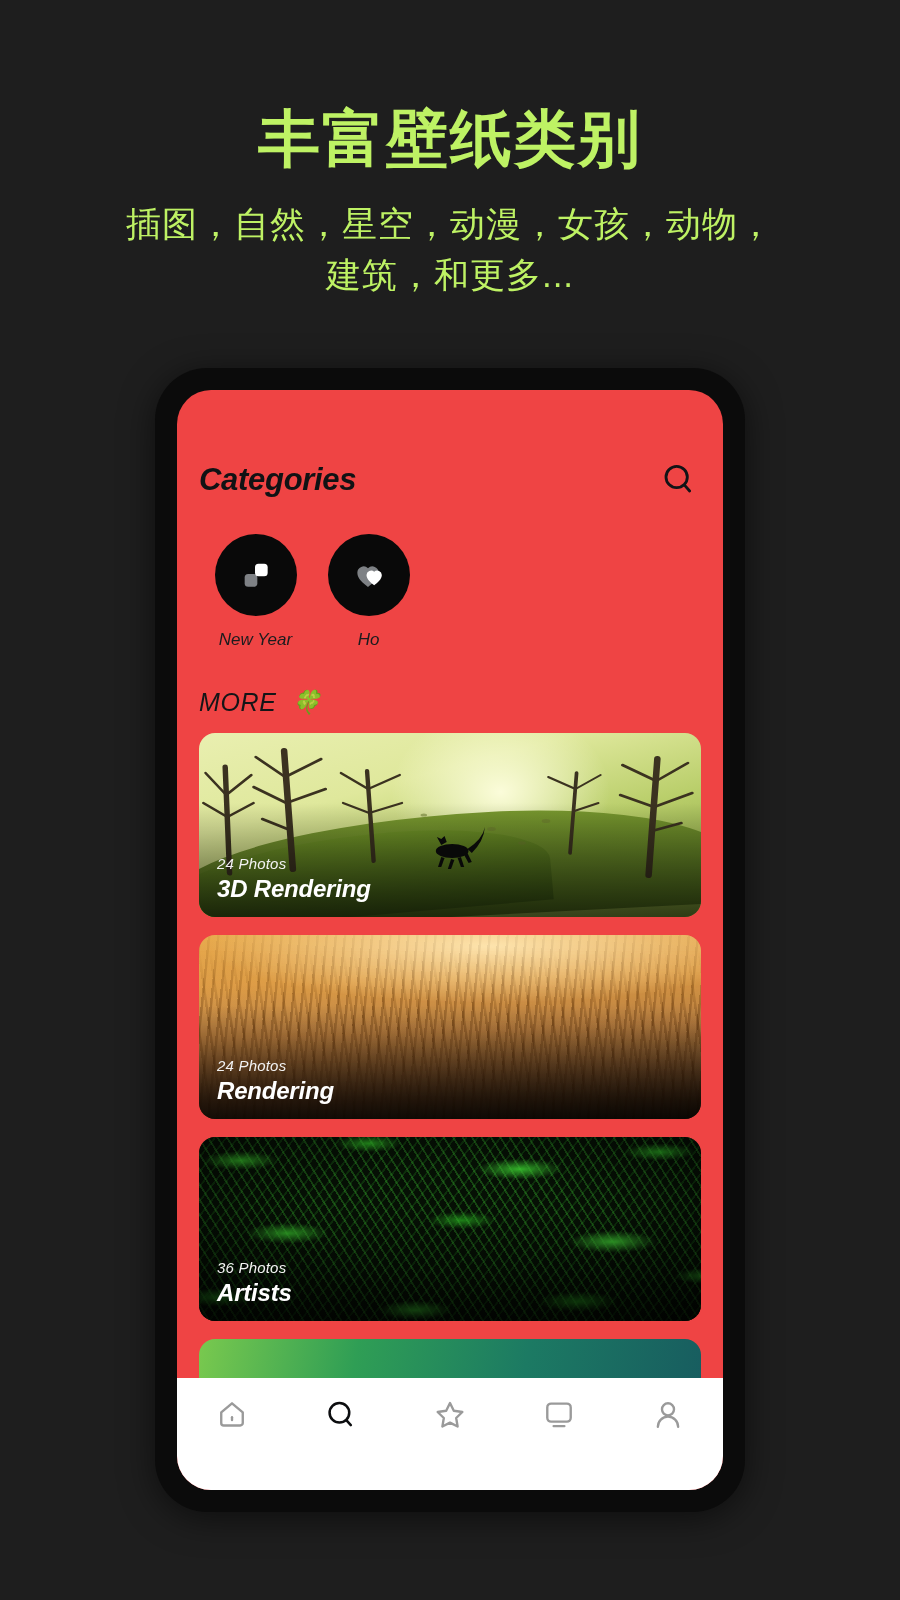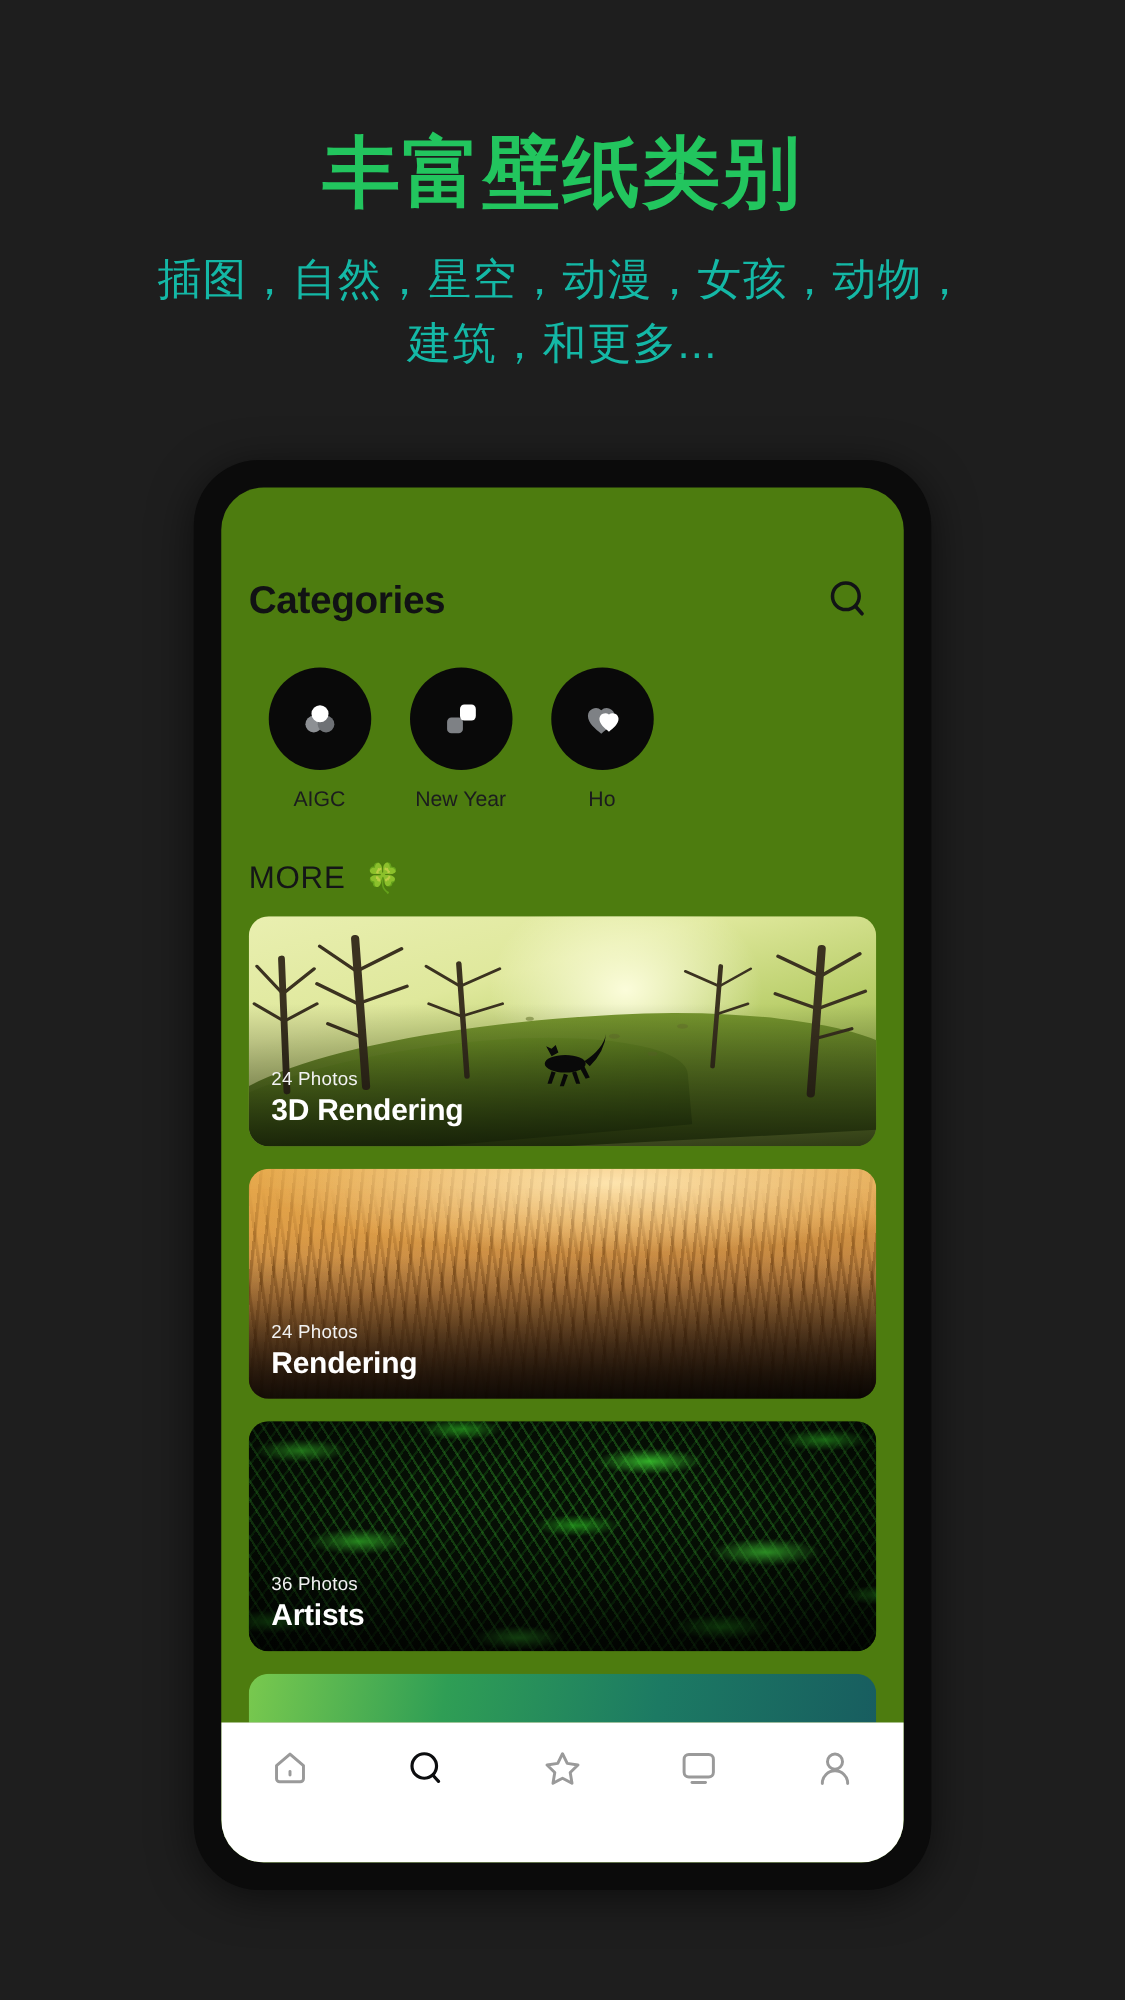--- a/index.html
+++ b/index.html
@@ -20,31 +20,31 @@
     display: flex;
     flex-direction: column;
     align-items: center;
   }
 
   
   .headline {
     margin-top: 104px;
     font-size: 62px;
     font-weight: 700;
-    color: #22c55e;
+    color: #bef264;
     letter-spacing: 2px;
     line-height: 1.12;
     text-align: left;
   }
   .subhead {
     margin-top: 26px;
     width: 660px;
     font-size: 35px;
     font-weight: 400;
-    color: #14b8a6;
+    color: #bef264;
     line-height: 1.45;
     text-align: center;
     letter-spacing: 1px;
   }
 
   
   .phone-frame {
     position: absolute;
     left: 155px;
     top: 368px;
@@ -52,25 +52,26 @@
     height: 1144px;
     background: #0b0b0b;
     border-radius: 52px;
     padding: 22px;
     box-shadow: 0 6px 34px rgba(0,0,0,.55);
   }
   .phone-screen {
     position: relative;
     width: 100%;
     height: 100%;
-    background: #4d7c0f;
+    background: #ef4444;
     border-radius: 34px;
     overflow: hidden;
     display: flex;
     flex-direction: column;
+    font-style: italic;
   }
 
   
   .app-header {
     display: flex;
     align-items: center;
     justify-content: space-between;
     padding: 70px 24px 0 22px;
     flex: 0 0 auto;
   }
@@ -292,30 +293,20 @@
             <circle cx="10.6" cy="10.2" r="6.4"></circle>
             <line x1="15.3" y1="15.1" x2="18.4" y2="18.6"></line>
           </svg>
         </span>
       </div>
 
       <div class="cat-strip">
 
 
 
-        <div class="cat-item">
-          <div class="cat-circle">
-            <svg viewBox="0 0 24 24" fill="none">
-              <circle cx="9.0" cy="14.6" r="4.0" fill="#8d9094"></circle>
-              <circle cx="14.9" cy="14.6" r="4.0" fill="#6e7175"></circle>
-              <circle cx="12.0" cy="9.6" r="4.1" fill="#ffffff"></circle>
-            </svg>
-          </div>
-          <div class="cat-label">AIGC</div>
-        </div>
 
         <div class="cat-item">
           <div class="cat-circle">
             <svg viewBox="0 0 24 24" fill="none">
               <rect x="5.2" y="11.4" width="7.6" height="7.6" rx="2.1" fill="#7e8185"></rect>
               <rect x="11.4" y="5.2" width="7.6" height="7.6" rx="2.1" fill="#ffffff"></rect>
             </svg>
           </div>
           <div class="cat-label">New Year</div>
         </div>

